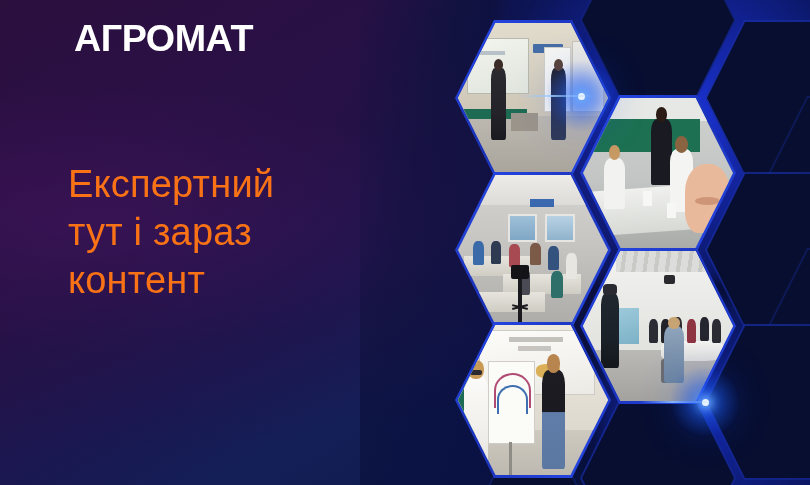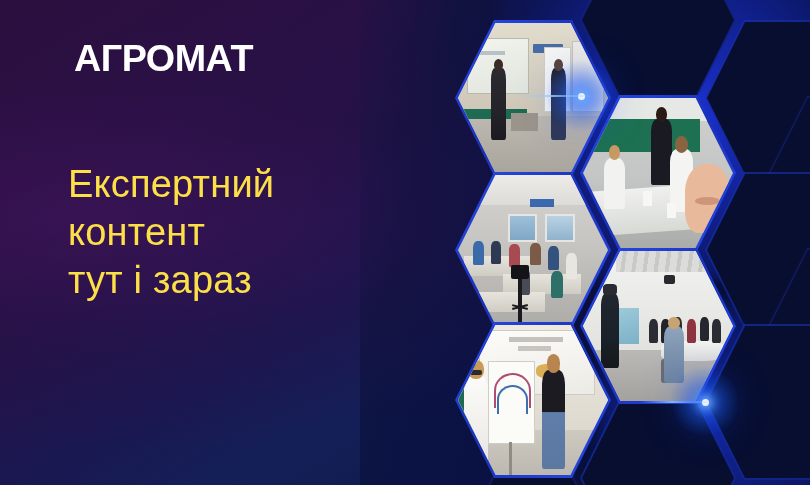--- a/index.html
+++ b/index.html
@@ -65,21 +65,21 @@
     inset: 0;
     background: radial-gradient(ellipse at 12% 45%,
                 rgba(70,20,95,0.55) 0%,
                 rgba(45,15,70,0.25) 35%,
                 rgba(0,0,0,0) 62%);
   }
 
   
   .logo {
     position: absolute;
-    left: 74px; top: 40px;
+    left: 74px; top: 20px;
     display: flex;
     align-items: flex-start;
     white-space: nowrap;
     flex-direction: column;
   }
   .logo-main {
     font-size: 37px;
     font-weight: 700;
     letter-spacing: -0.5px;
     color: #ffffff;
@@ -93,21 +93,21 @@
     font-weight: 400;
     letter-spacing: 2.2px;
     color: #ffffff;
     line-height: 1;
     margin-left: 1px;
   }
 
   .headline {
     position: absolute;
     left: 68px; top: 160px;
-    color: #fde047;
+    color: #f97316;
   }
   .headline-line {
     font-size: 38px;
     font-weight: 300;
     line-height: 48px;
     letter-spacing: 0.2px;
     white-space: nowrap;
   }
 
   
@@ -517,17 +517,17 @@
     </div>
     <div class="streak" style="left:640px; top:401px; width:72px;"></div>
   </div>
 
   <div class="logo">
     <span class="logo-main">АГРОМАТ</span>
   </div>
 
   <div class="headline">
     <div class="headline-line">Експертний</div>
+    <div class="headline-line">тут і зараз</div>
     <div class="headline-line">контент</div>
-    <div class="headline-line">тут і зараз</div>
   </div>
 
 </div>
 
 </body></html>

